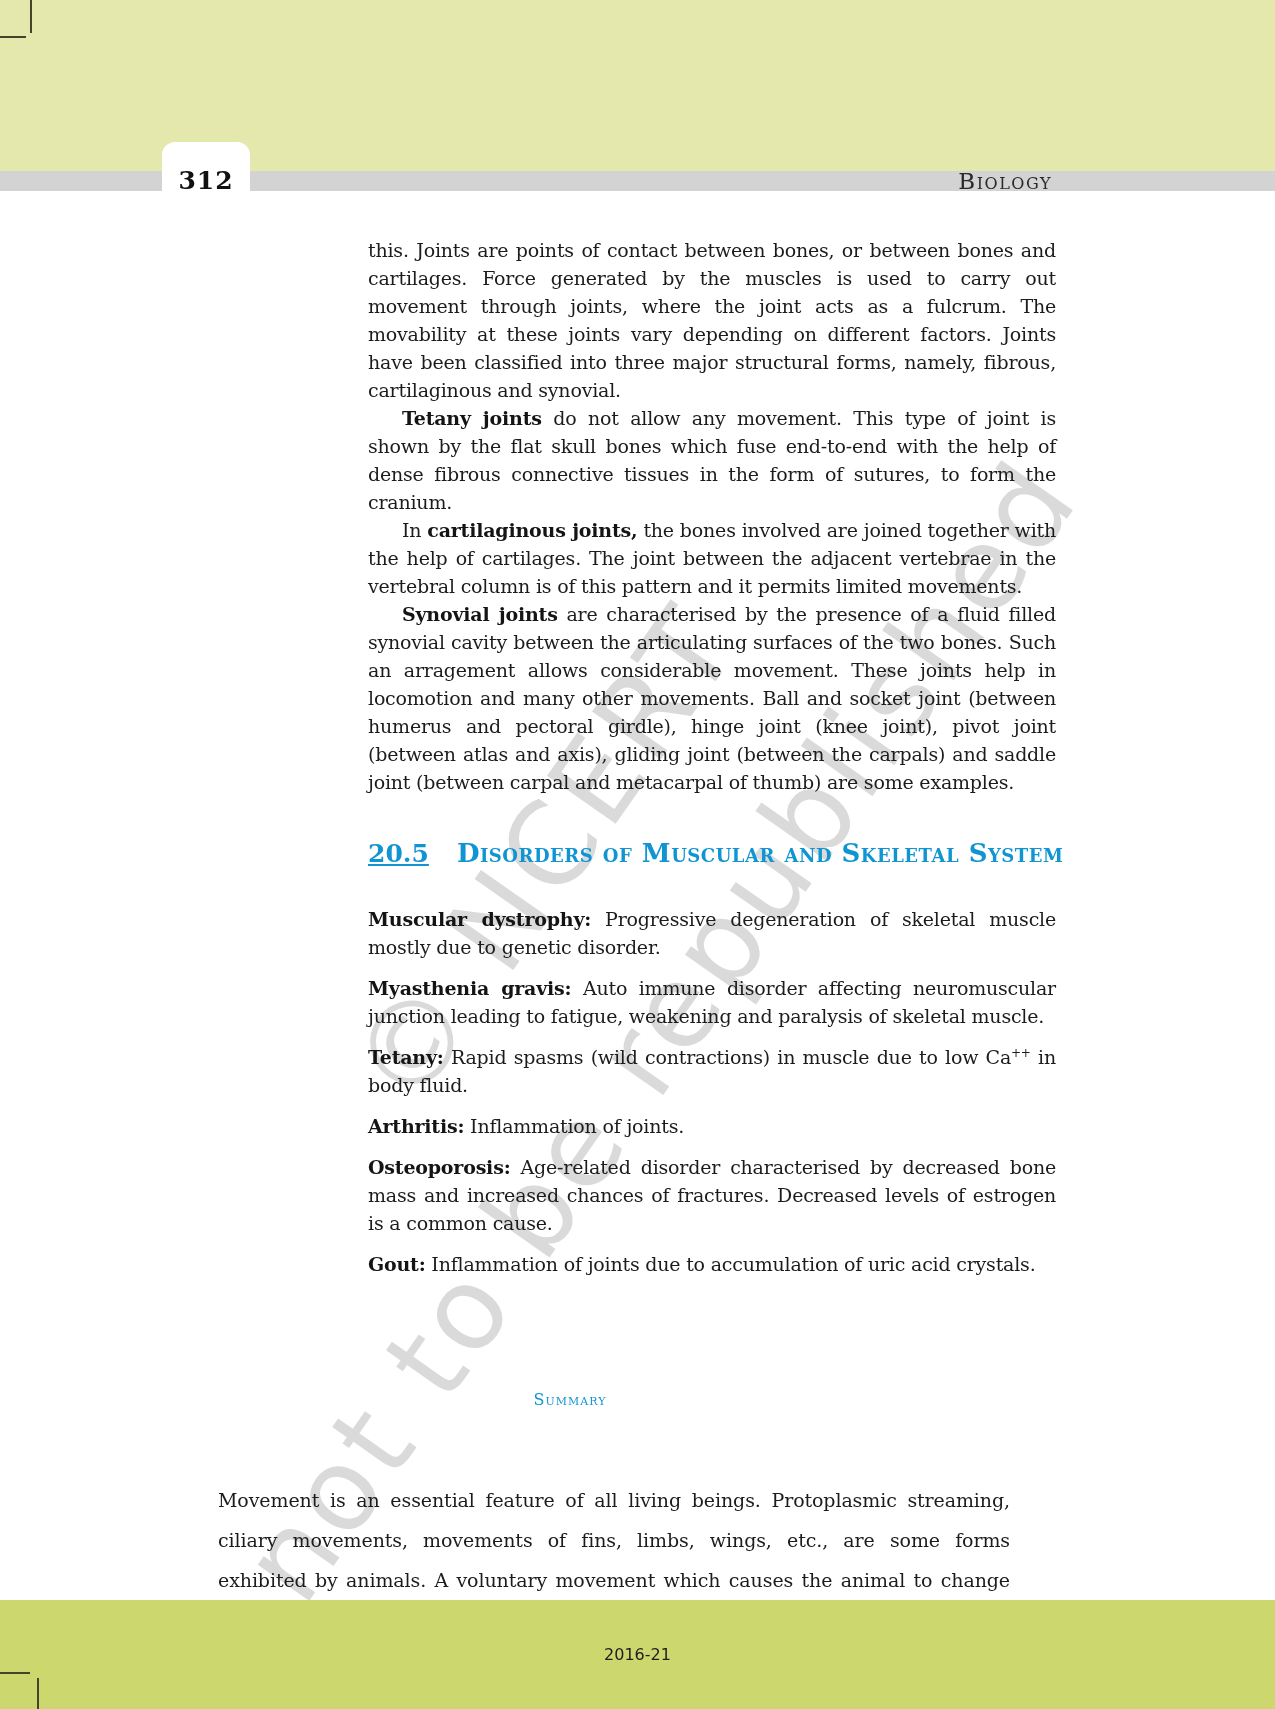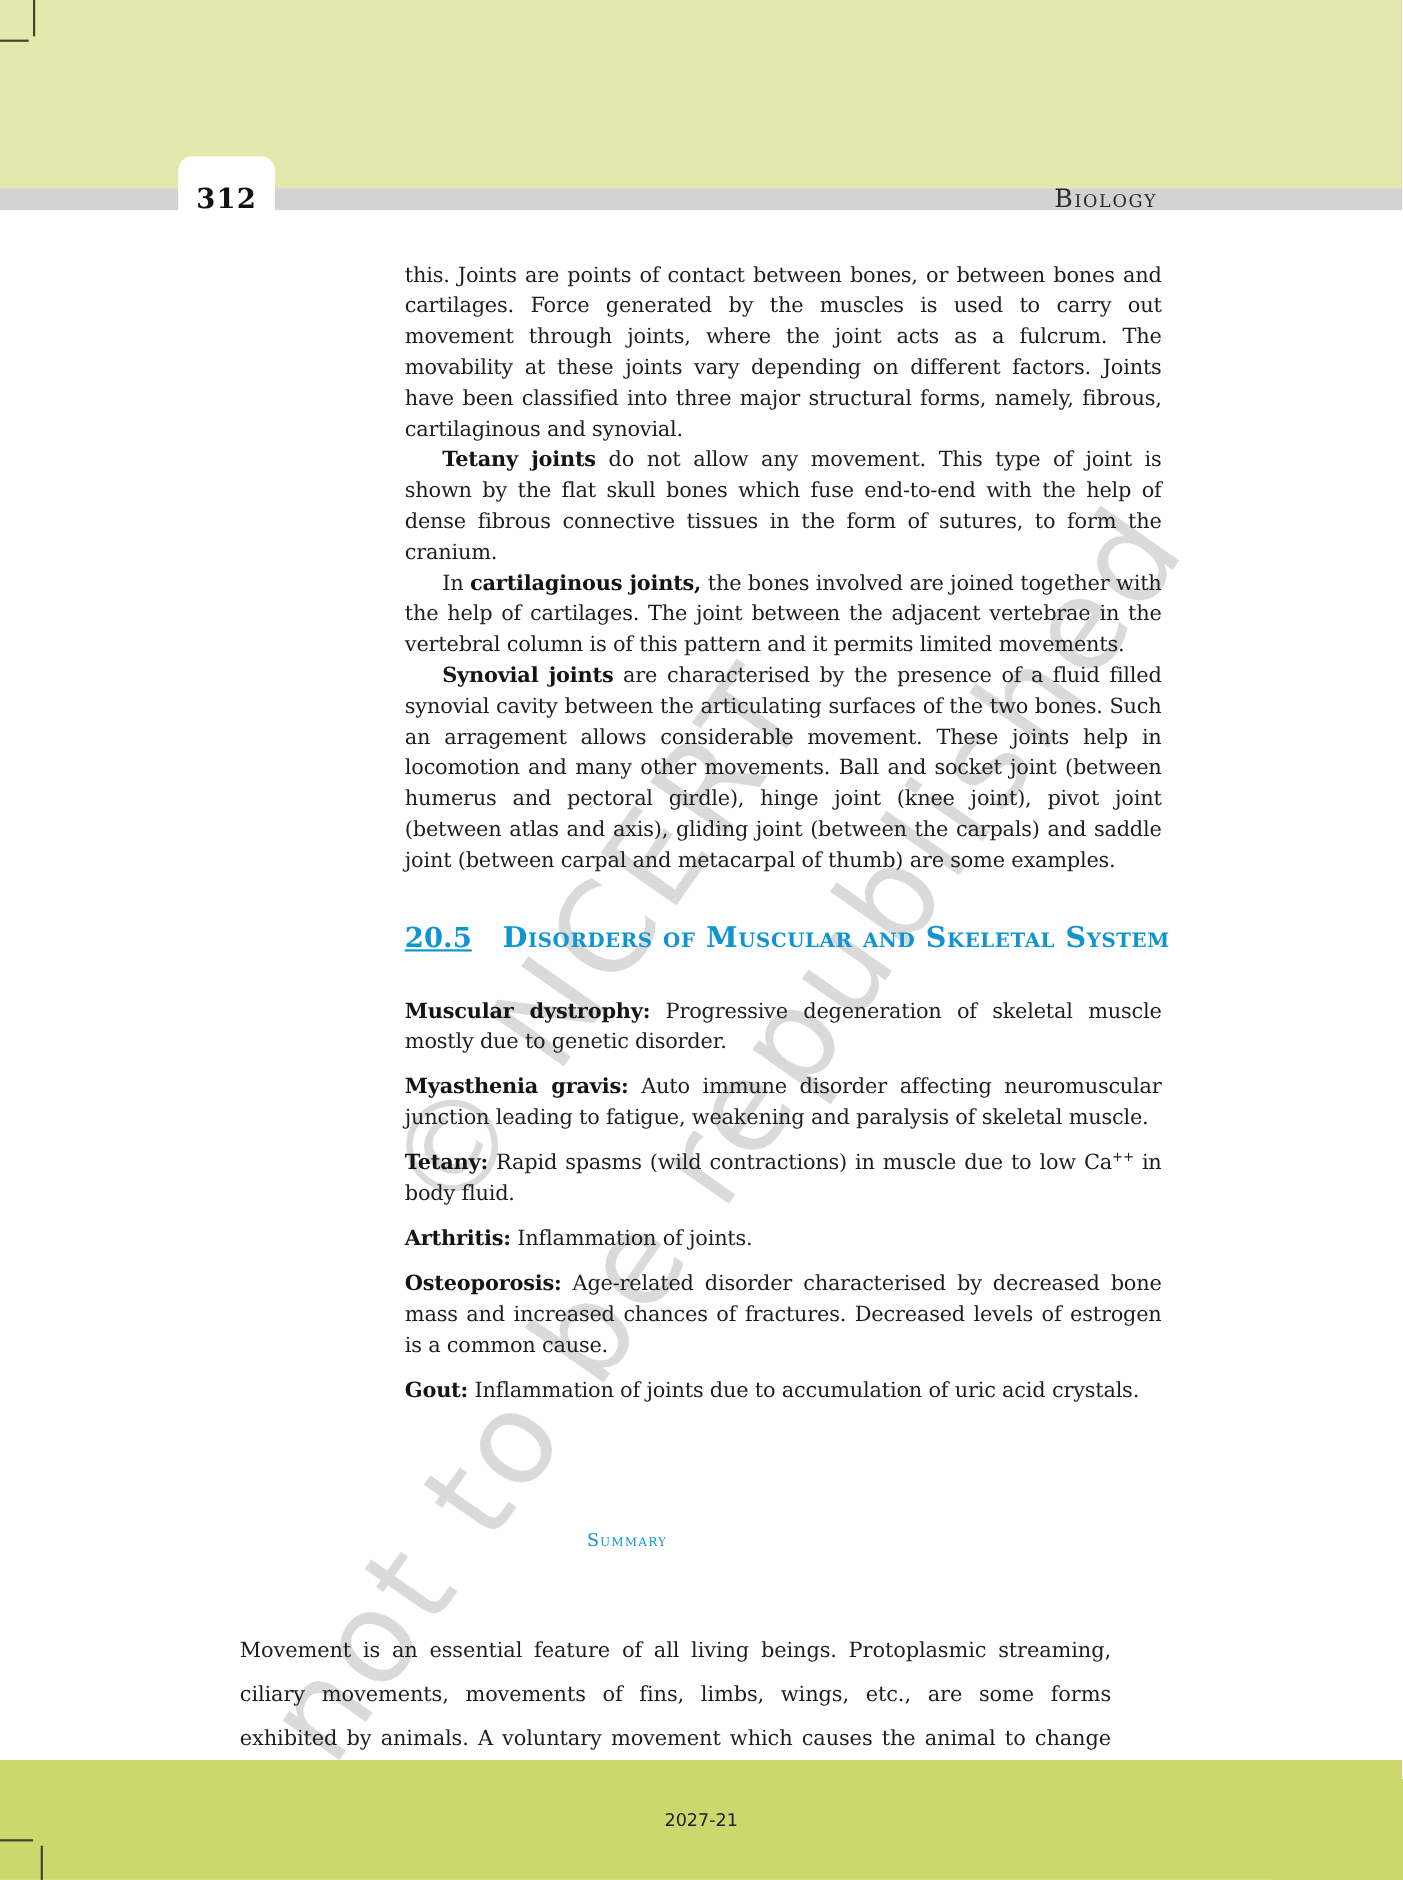--- a/index.html
+++ b/index.html
@@ -114,15 +114,15 @@
     <p><b class="term">Tetany:</b><span> Rapid spasms (wild contractions) in muscle due to low Ca</span><sup>++</sup><span> in body fluid.</span></p>
     <p><b class="term">Arthritis:</b><span> Inflammation of joints.</span></p>
     <p><b class="term">Osteoporosis:</b><span> Age-related disorder characterised by decreased bone mass and increased chances of fractures. Decreased levels of estrogen is a common cause.</span></p>
     <p><b class="term">Gout:</b><span> Inflammation of joints due to accumulation of uric acid crystals.</span></p>
   </div>
 
   <div class="summary-heading">Summary</div>
   <div class="summary-text">Movement is an essential feature of all living beings. Protoplasmic streaming, ciliary movements, movements of fins, limbs, wings, etc., are some forms exhibited by animals. A voluntary movement which causes the animal to change its place, is</div>
 
   <div class="footer-band"></div>
-  <div class="footer-year">2027-21</div>
+  <div class="footer-year">2016-21</div>
 
 </div>
 
 </body></html>

